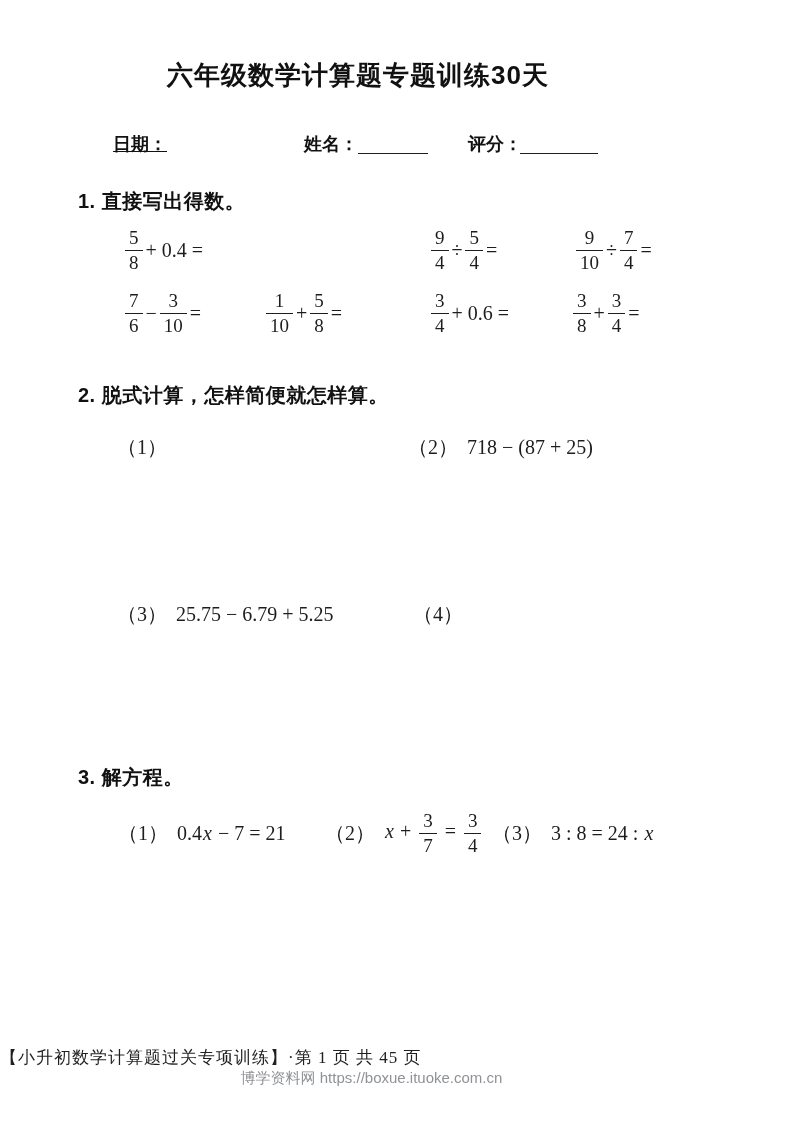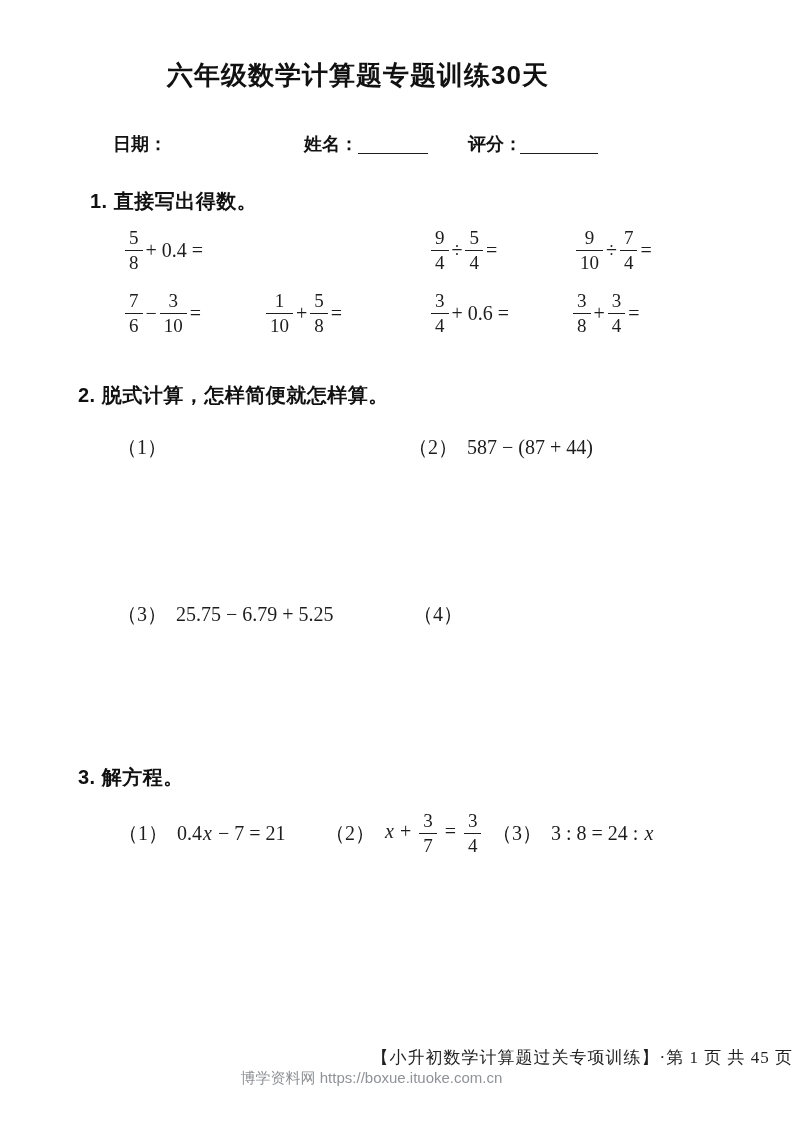--- a/index.html
+++ b/index.html
@@ -23,37 +23,37 @@
     font-family: "Liberation Sans", "DejaVu Sans", sans-serif;
     font-weight: 700; font-size: 26px; letter-spacing: 1px;
     color: #111;
   }
   
   .hdr-label {
     position: absolute; top: 132px;
     font-family: "Liberation Sans", "DejaVu Sans", sans-serif;
     font-weight: 700; font-size: 18px; color: #111;
   }
-  .lbl-date  { left: 113px; }
+  .lbl-date  { left: 113px; text-decoration: underline; }
   .lbl-name  { left: 304px; }
   .lbl-score { left: 468px; }
   .blank {
     position: absolute; top: 137px; height: 17px;
     border-bottom: 1.6px solid #1d1d1d;
   }
   .blank-name  { left: 358px; width: 70px; }
   .blank-score { left: 520px; width: 78px; }
   
   .sec-head {
     position: absolute;
     font-family: "Liberation Sans", "DejaVu Sans", sans-serif;
     font-weight: 700; font-size: 20px; color: #111;
     letter-spacing: 0.5px; white-space: nowrap;
   }
-  .s1-head { left: 78px; top: 188px; margin-left: 12px; }
+  .s1-head { left: 78px; top: 188px; }
   .s2-head { left: 78px; top: 382px; }
   .s3-head { left: 78px; top: 764px; }
   
   .mcell {
     position: absolute; display: flex; align-items: center;
     font-size: 20px; white-space: nowrap; color: #1d1d1d;
   }
   .r1 { top: 222px; height: 56px; }
   .r2 { top: 285px; height: 56px; }
   .r1c1 { left: 122px; } .r1c2 { left: 257px; } .r1c3 { left: 428px; } .r1c4 { left: 573px; }
@@ -75,21 +75,21 @@
   .frac {
     display: inline-flex; flex-direction: column; align-items: center;
     line-height: 1.05; font-size: 19px; margin: 0 3px; vertical-align: middle;
   }
   .frac .num { padding: 1px 4px 2px; }
   .frac .den { border-top: 1.5px solid #1d1d1d; padding: 2px 4px 1px; }
   .mvar { font-style: italic; padding: 0 1px; }
   
   .footer1 {
     position: absolute; top: 1046px; left: 0; width: 793px;
-    text-align: right; font-size: 17px; color: #1f1f1f;
+    text-align: left; font-size: 17px; color: #1f1f1f;
     font-family: "Liberation Serif", "DejaVu Serif", serif;
     letter-spacing: 1px;
   }
   .footer2 {
     position: absolute; top: 1069px; left: 0; width: 743px;
     text-align: center; font-size: 15px; color: #8f9296;
     font-family: "Liberation Sans", "DejaVu Sans", sans-serif;
   }
 </style>
 </head>
@@ -151,21 +151,21 @@
         <span class="den">4</span>
       </span> =</div>
 
   <div class="sec-head s2-head">2. 脱式计算，怎样简便就怎样算。</div>
 
   <div class="prob s2p1">
     <span class="pnum">（1）</span>
   </div>
   <div class="prob s2p2">
     <span class="pnum">（2）</span>
-    <span class="expr">587 − (87 + 44)</span>
+    <span class="expr">718 − (87 + 25)</span>
   </div>
   <div class="prob s2p3">
     <span class="pnum">（3）</span>
     <span class="expr">25.75 − 6.79 + 5.25</span>
   </div>
   <div class="prob s2p4">
     <span class="pnum">（4）</span>
   </div>
 
   <div class="sec-head s3-head">3. 解方程。</div>

